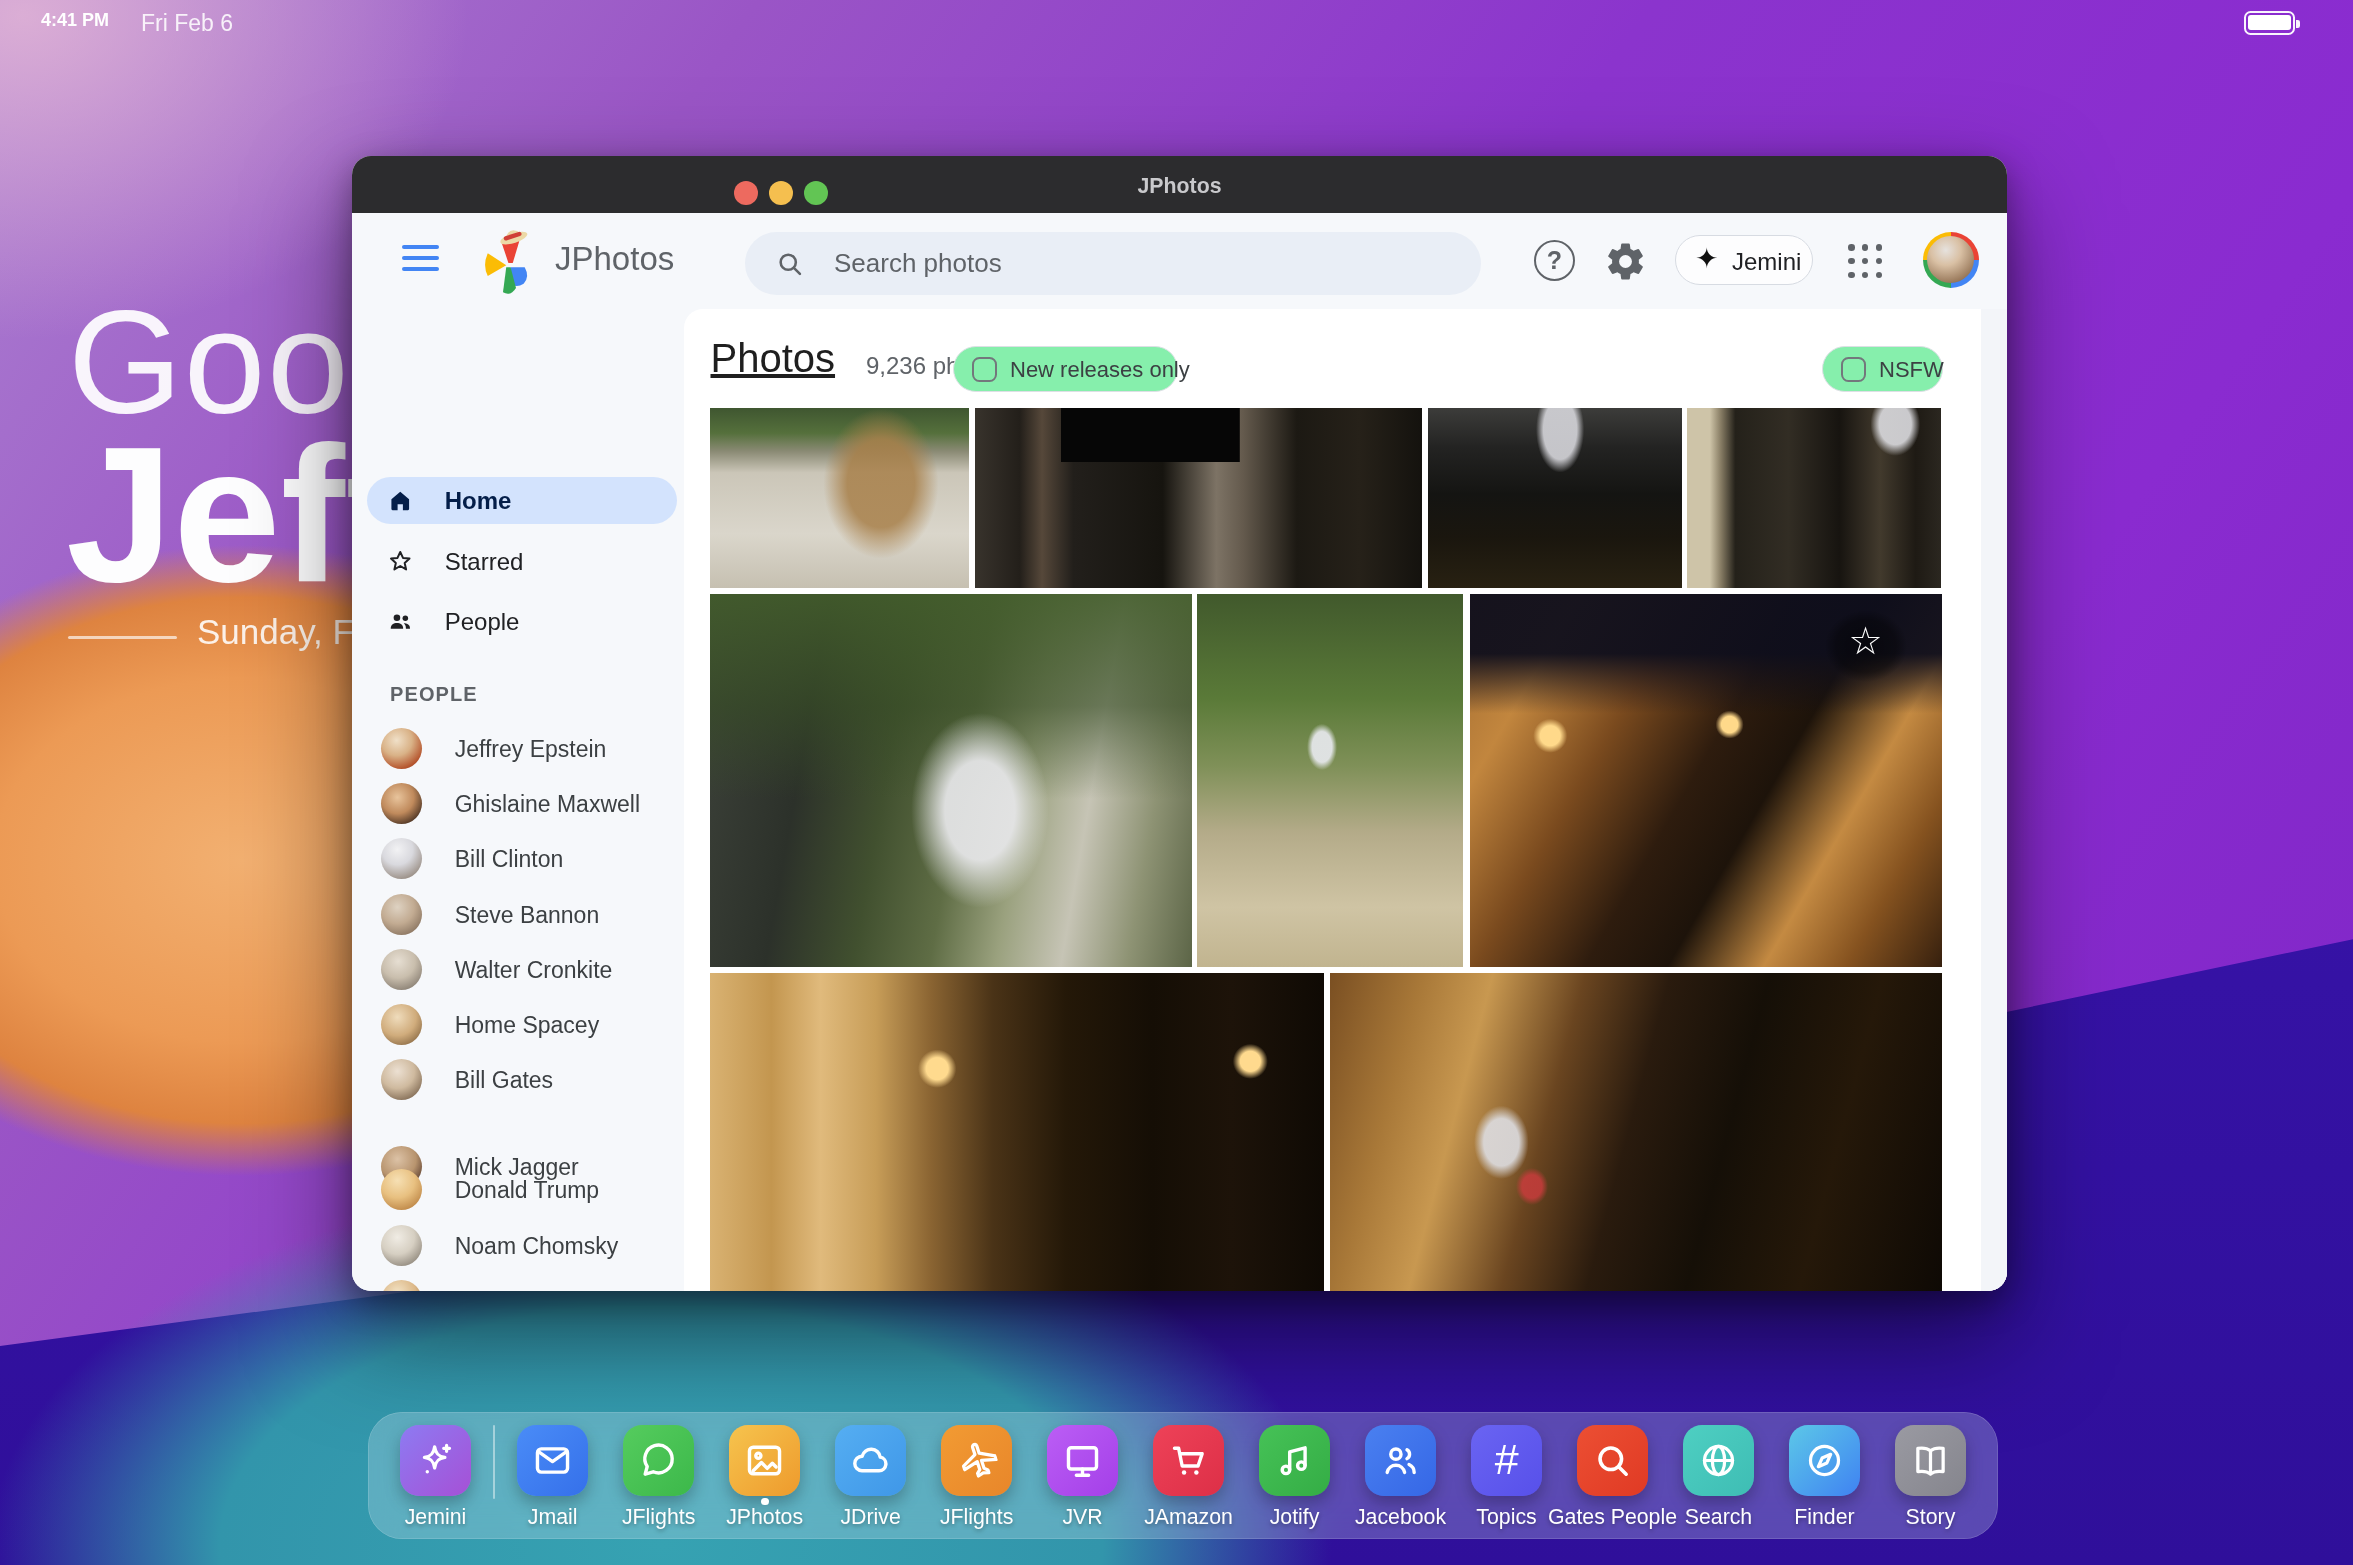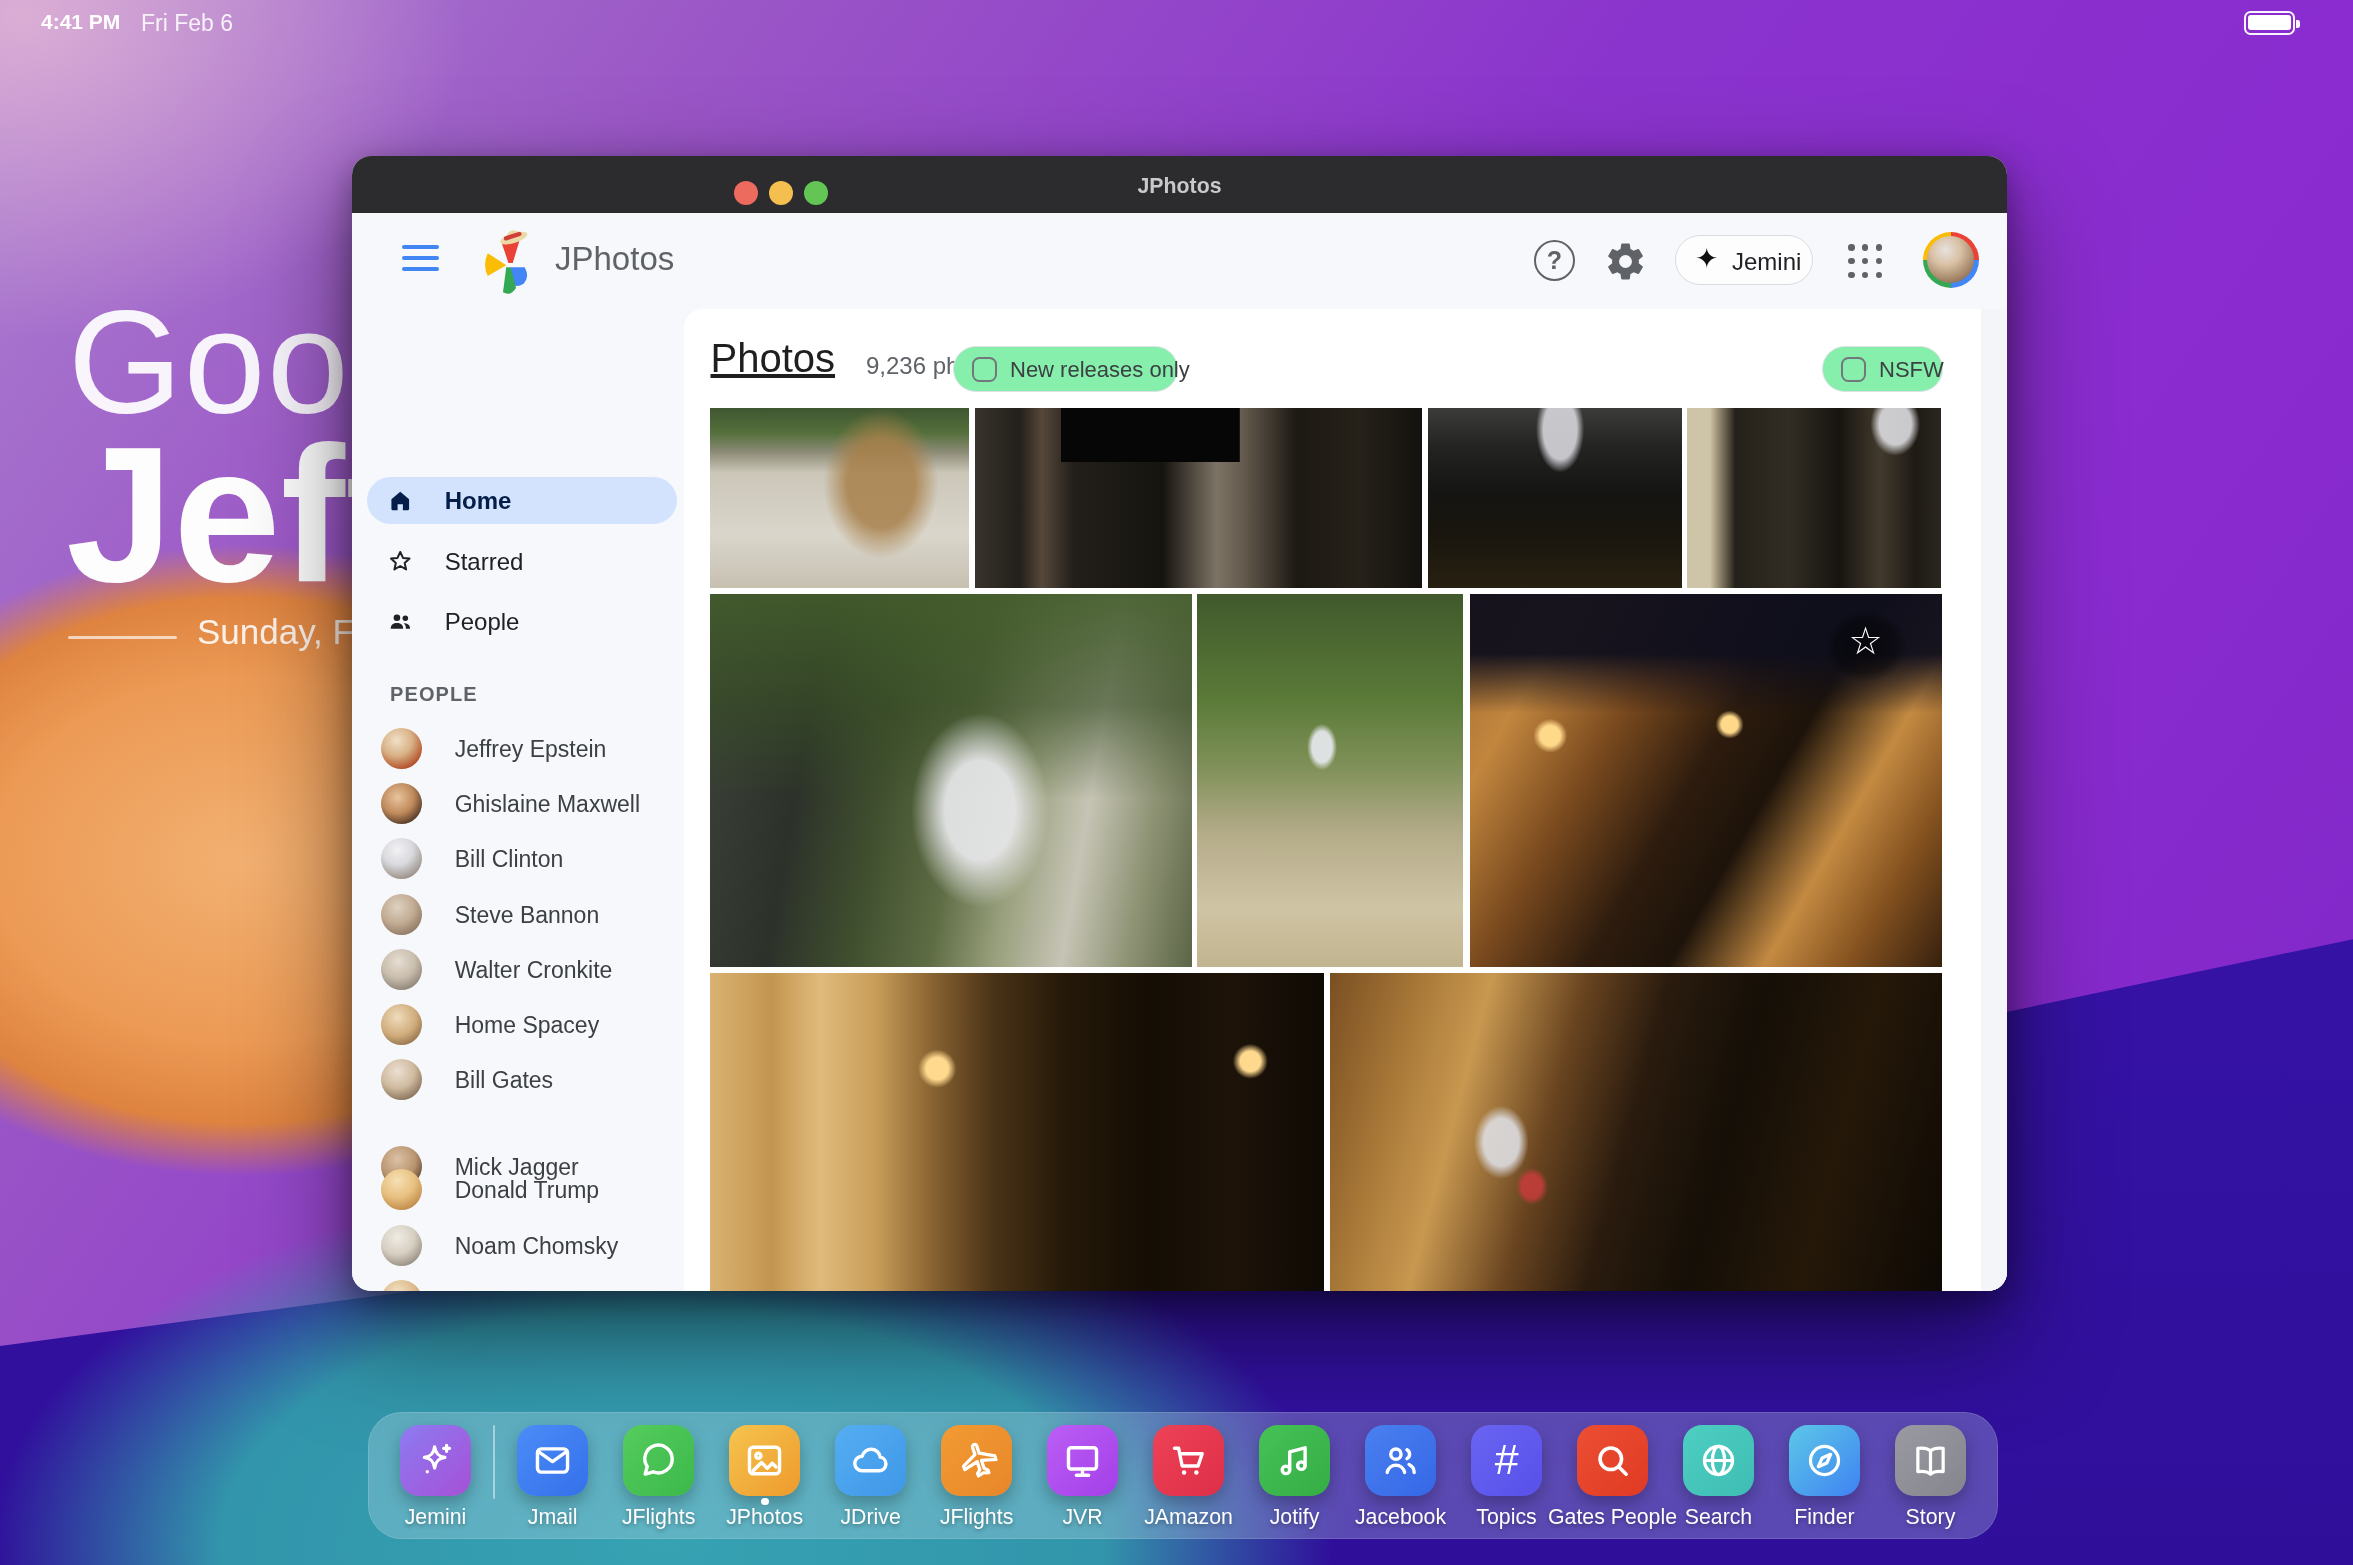--- a/index.html
+++ b/index.html
@@ -12,21 +12,21 @@
   .wp{position:absolute;inset:0;pointer-events:none;}
   .wp-orange{position:absolute;left:-309px;top:456px;width:1103px;height:809px;border-radius:50%;
     background:radial-gradient(closest-side,#f2b071 0%,#ec9a55 45%,#de8340 65%,rgba(222,131,64,0) 78%);}
   .wp-indigo{position:absolute;inset:0;
     background:linear-gradient(180deg,#3f17b5 0%,#2f0f9a 100%);
     clip-path:polygon(0 86%,30% 80%,62% 72%,100% 60%,100% 100%,0 100%);}
   .wp-teal{position:absolute;left:-221px;top:1067px;width:1765px;height:956px;border-radius:50%;
     background:radial-gradient(closest-side,#36a2b2 0%,#3295ab 50%,rgba(47,139,164,0) 76%);}
   
   .menubar{position:absolute;left:0;top:0;width:100%;height:47px;z-index:40;color:#fff;}
-  .mb-time{position:absolute;left:41px;top:10.3px;font-size:21px;font-weight:700;}
+  .mb-time{position:absolute;left:41px;top:10.3px;font-size:18px;font-weight:700;}
   .mb-date{position:absolute;left:141px;top:10.3px;font-size:23px;font-weight:400;color:rgba(255,255,255,.87);}
   .battery{position:absolute;right:59px;top:11px;width:51px;height:23.5px;border:2.2px solid rgba(255,255,255,.95);border-radius:6.6px;}
   .battery i{position:absolute;left:2.2px;top:2.2px;right:2.2px;bottom:2.2px;background:#fff;border-radius:2.9px;}
   .battery b{position:absolute;right:-6.6px;top:6.6px;width:3.7px;height:8.8px;background:rgba(255,255,255,.95);border-radius:0 2.2px 2.2px 0;}
   
   .greeting{position:absolute;z-index:5;color:#fff;}
   .greet-top{position:absolute;left:68px;top:278px;font-size:147px;font-weight:300;color:rgba(255,255,255,.93);letter-spacing:1.5px;white-space:nowrap;}
   .greet-name{position:absolute;left:66px;top:403px;font-size:193px;font-weight:700;color:#fdfdfe;white-space:nowrap;}
   .greet-line{position:absolute;left:68px;top:636px;width:109px;height:2.9px;background:rgba(255,255,255,.65);border-radius:1.5px;}
   .greet-date{position:absolute;left:197px;top:612px;font-size:35px;font-weight:300;color:rgba(255,255,255,.88);white-space:nowrap;}
@@ -178,20 +178,27 @@
           <path fill="#ea4335" d="M31 35 L24 14 Q33 10 41 15 L35 35 Z"></path>
           <path fill="#4285f4" d="M33 39 h13 q5 9 -1 15 q-8 5 -14 -2 Z"></path>
           <path fill="#34a853" d="M29 39 L26 62 Q33 66 38 58 L33 39 Z"></path>
           <ellipse cx="36" cy="12" rx="13" ry="4.5" fill="#ecd9a6" transform="rotate(-18 36 12)"></ellipse>
           <path d="M28 11 q7 -12 16 -1 l-1 3 q-8 -6 -14 0 Z" fill="#ecd9a6" transform="rotate(-18 36 12)"></path>
           <rect x="27" y="8" width="17" height="4" rx="2" fill="#d04038" transform="rotate(-18 36 12)"></rect>
         </svg>
       </div>
       <div class="brand">JPhotos</div>
 
+      <div class="searchbar">
+        <svg class="search-glyph" viewBox="0 0 24 24" width="28" height="28" fill="none" stroke="#5f6368" stroke-width="2.2" stroke-linecap="round">
+          <circle cx="10.5" cy="10.5" r="6.5"></circle>
+            <path d="M15.3 15.3 L20.5 20.5"></path>
+        </svg>
+        <input placeholder="Search photos" style="">
+      </div>
 
       <div class="tb-help">?</div>
       <div class="tb-gear">
         <svg viewBox="0 0 24 24" width="43" height="43" fill="#5f6368">
           <path d="M19.4 13c.04-.33.1-.66.1-1s-.06-.67-.1-1l2.08-1.65a.5.5 0 0 0 .12-.64l-2-3.46a.5.5 0 0 0-.6-.22l-2.49 1a7.3 7.3 0 0 0-1.73-1l-.38-2.65A.5.5 0 0 0 13.9 2h-3.8a.5.5 0 0 0-.5.42l-.38 2.65c-.63.26-1.2.6-1.73 1l-2.49-1a.5.5 0 0 0-.6.22l-2 3.46a.5.5 0 0 0 .12.64L4.6 11c-.04.33-.1.66-.1 1s.06.67.1 1l-2.08 1.65a.5.5 0 0 0-.12.64l2 3.46c.14.24.42.33.6.22l2.49-1c.53.4 1.1.74 1.73 1l.38 2.65a.5.5 0 0 0 .5.42h3.8a.5.5 0 0 0 .5-.42l.38-2.65a7.3 7.3 0 0 0 1.73-1l2.49 1c.24.1.5 0 .6-.22l2-3.46a.5.5 0 0 0-.12-.64zM12 15.6A3.6 3.6 0 1 1 12 8.4a3.6 3.6 0 0 1 0 7.2z"></path>
         </svg>
       </div>
       <div class="jemini-btn">
         <span class="spark">✦</span>
         <span class="jl">Jemini</span>

